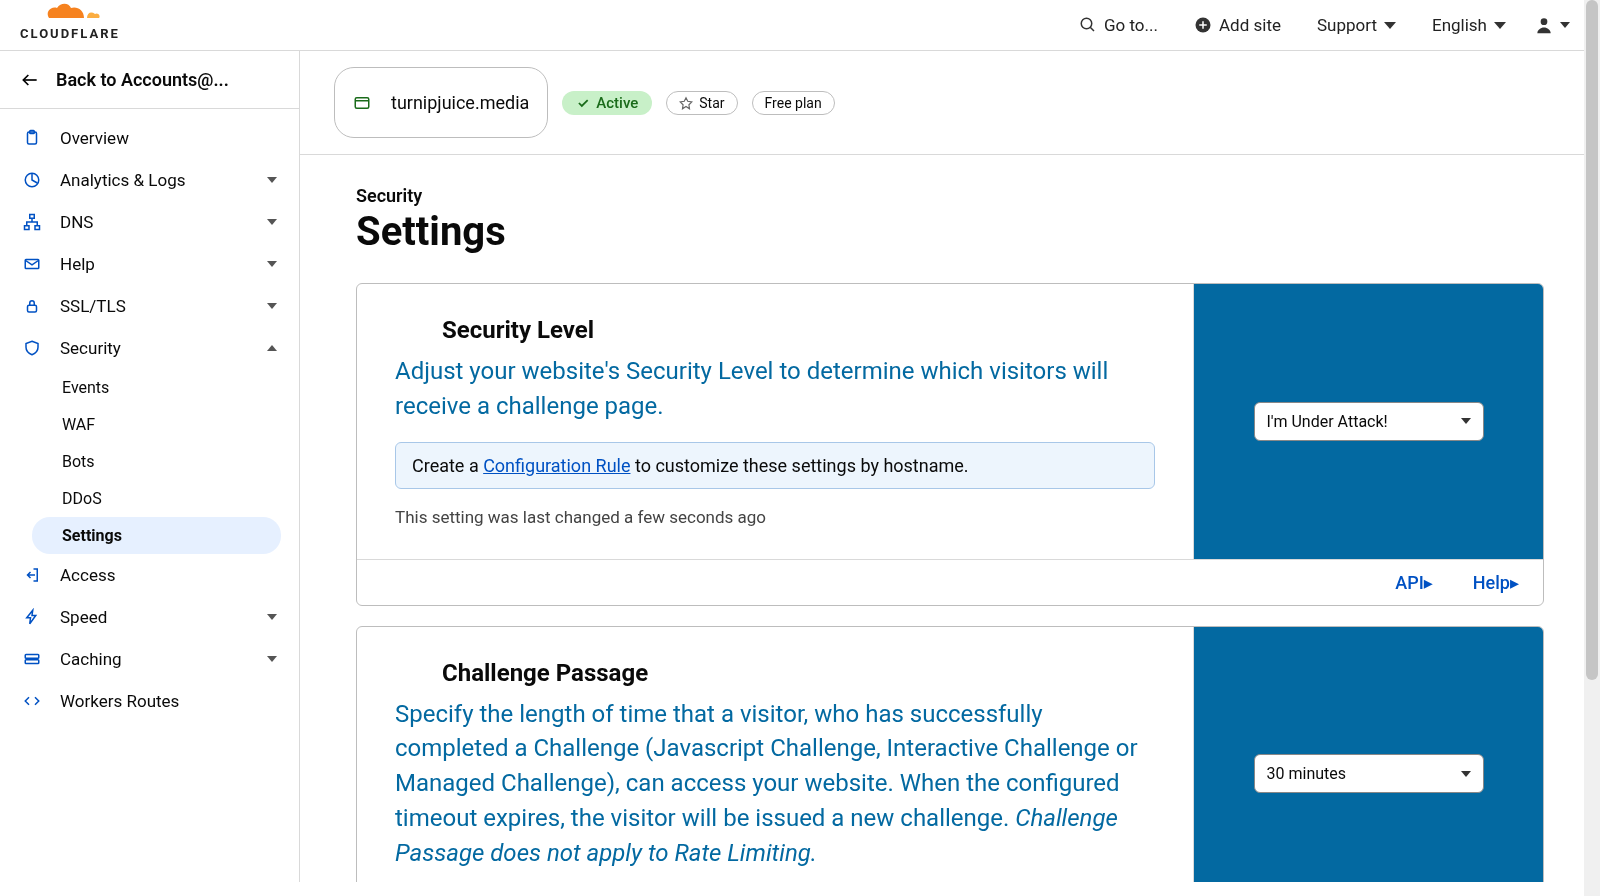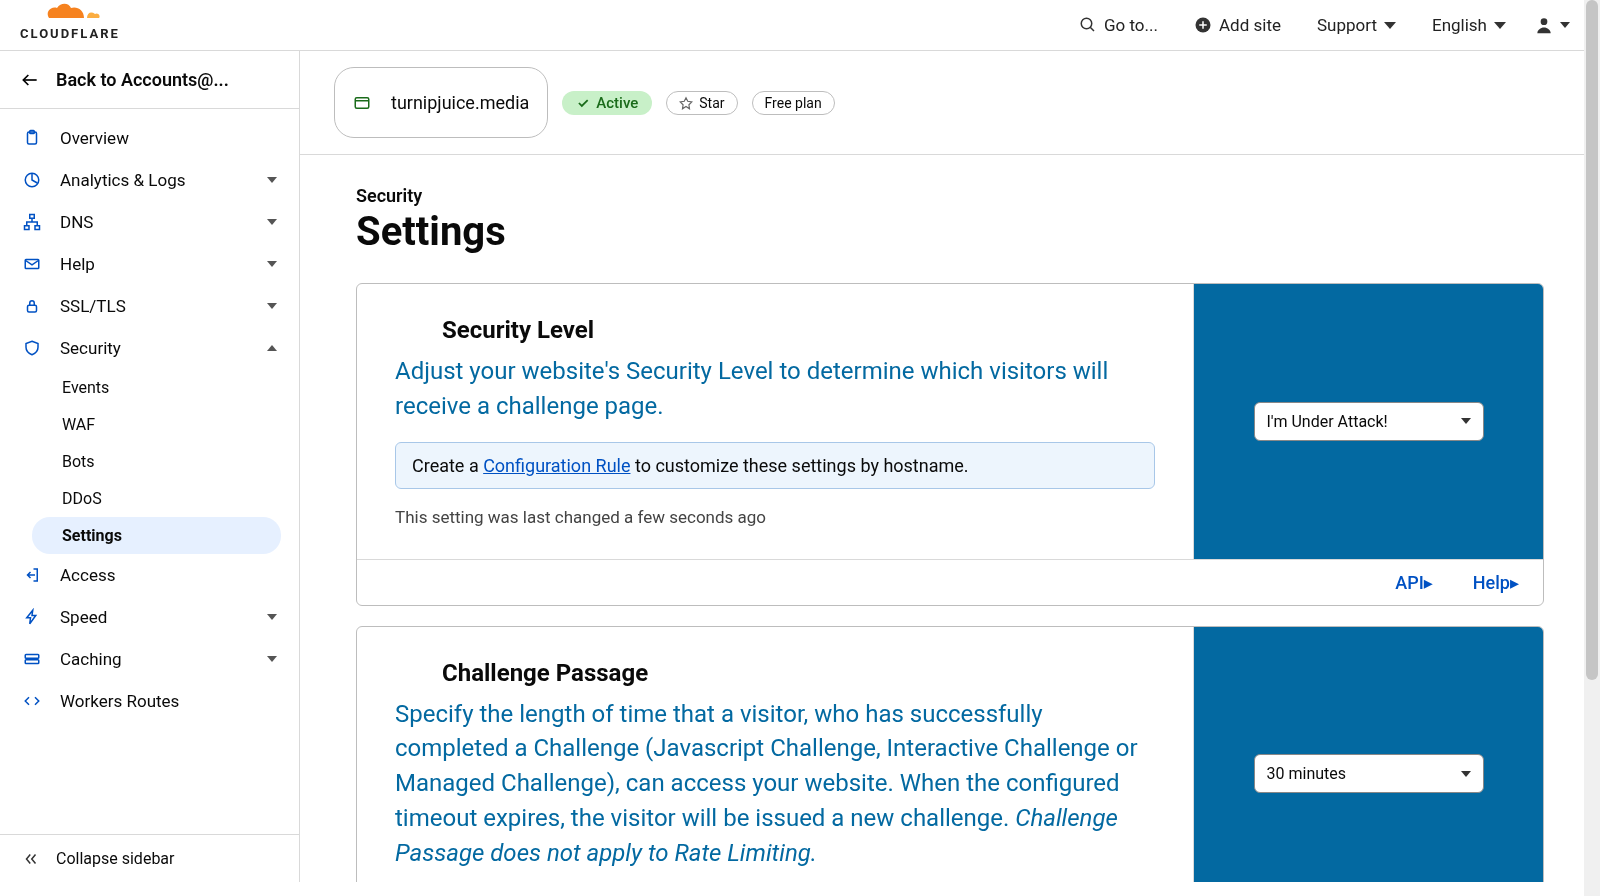--- a/index.html
+++ b/index.html
@@ -217,27 +217,20 @@
         <span class="icon">
               <svg width="18" height="18" viewBox="0 0 24 24" fill="none" stroke="#0051c3" stroke-width="2">
                 <polyline points="8 7 3 12 8 17"></polyline>
                 <polyline points="16 7 21 12 16 17"></polyline>
               </svg>
             </span>
         <span>Workers Routes</span>
       </div>
     </div>
     </div>
-    <div class="sidebar-footer">
-      <svg width="18" height="18" viewBox="0 0 24 24" fill="none" stroke="#333" stroke-width="2">
-          <polyline points="11 6 6 12 11 18"></polyline>
-          <polyline points="18 6 13 12 18 18"></polyline>
-        </svg>
-      <span>Collapse sidebar</span>
-    </div>
   </div>
 
   <div class="main">
     <div class="domain-bar">
       <div class="domain-chip">
         <svg width="18" height="18" viewBox="0 0 24 24" fill="none" stroke="#1a6b1a" stroke-width="2">
             <rect x="3" y="5" width="18" height="14" rx="2"></rect>
             <line x1="3" y1="9" x2="21" y2="9"></line>
           </svg>
         <span>turnipjuice.media</span>

